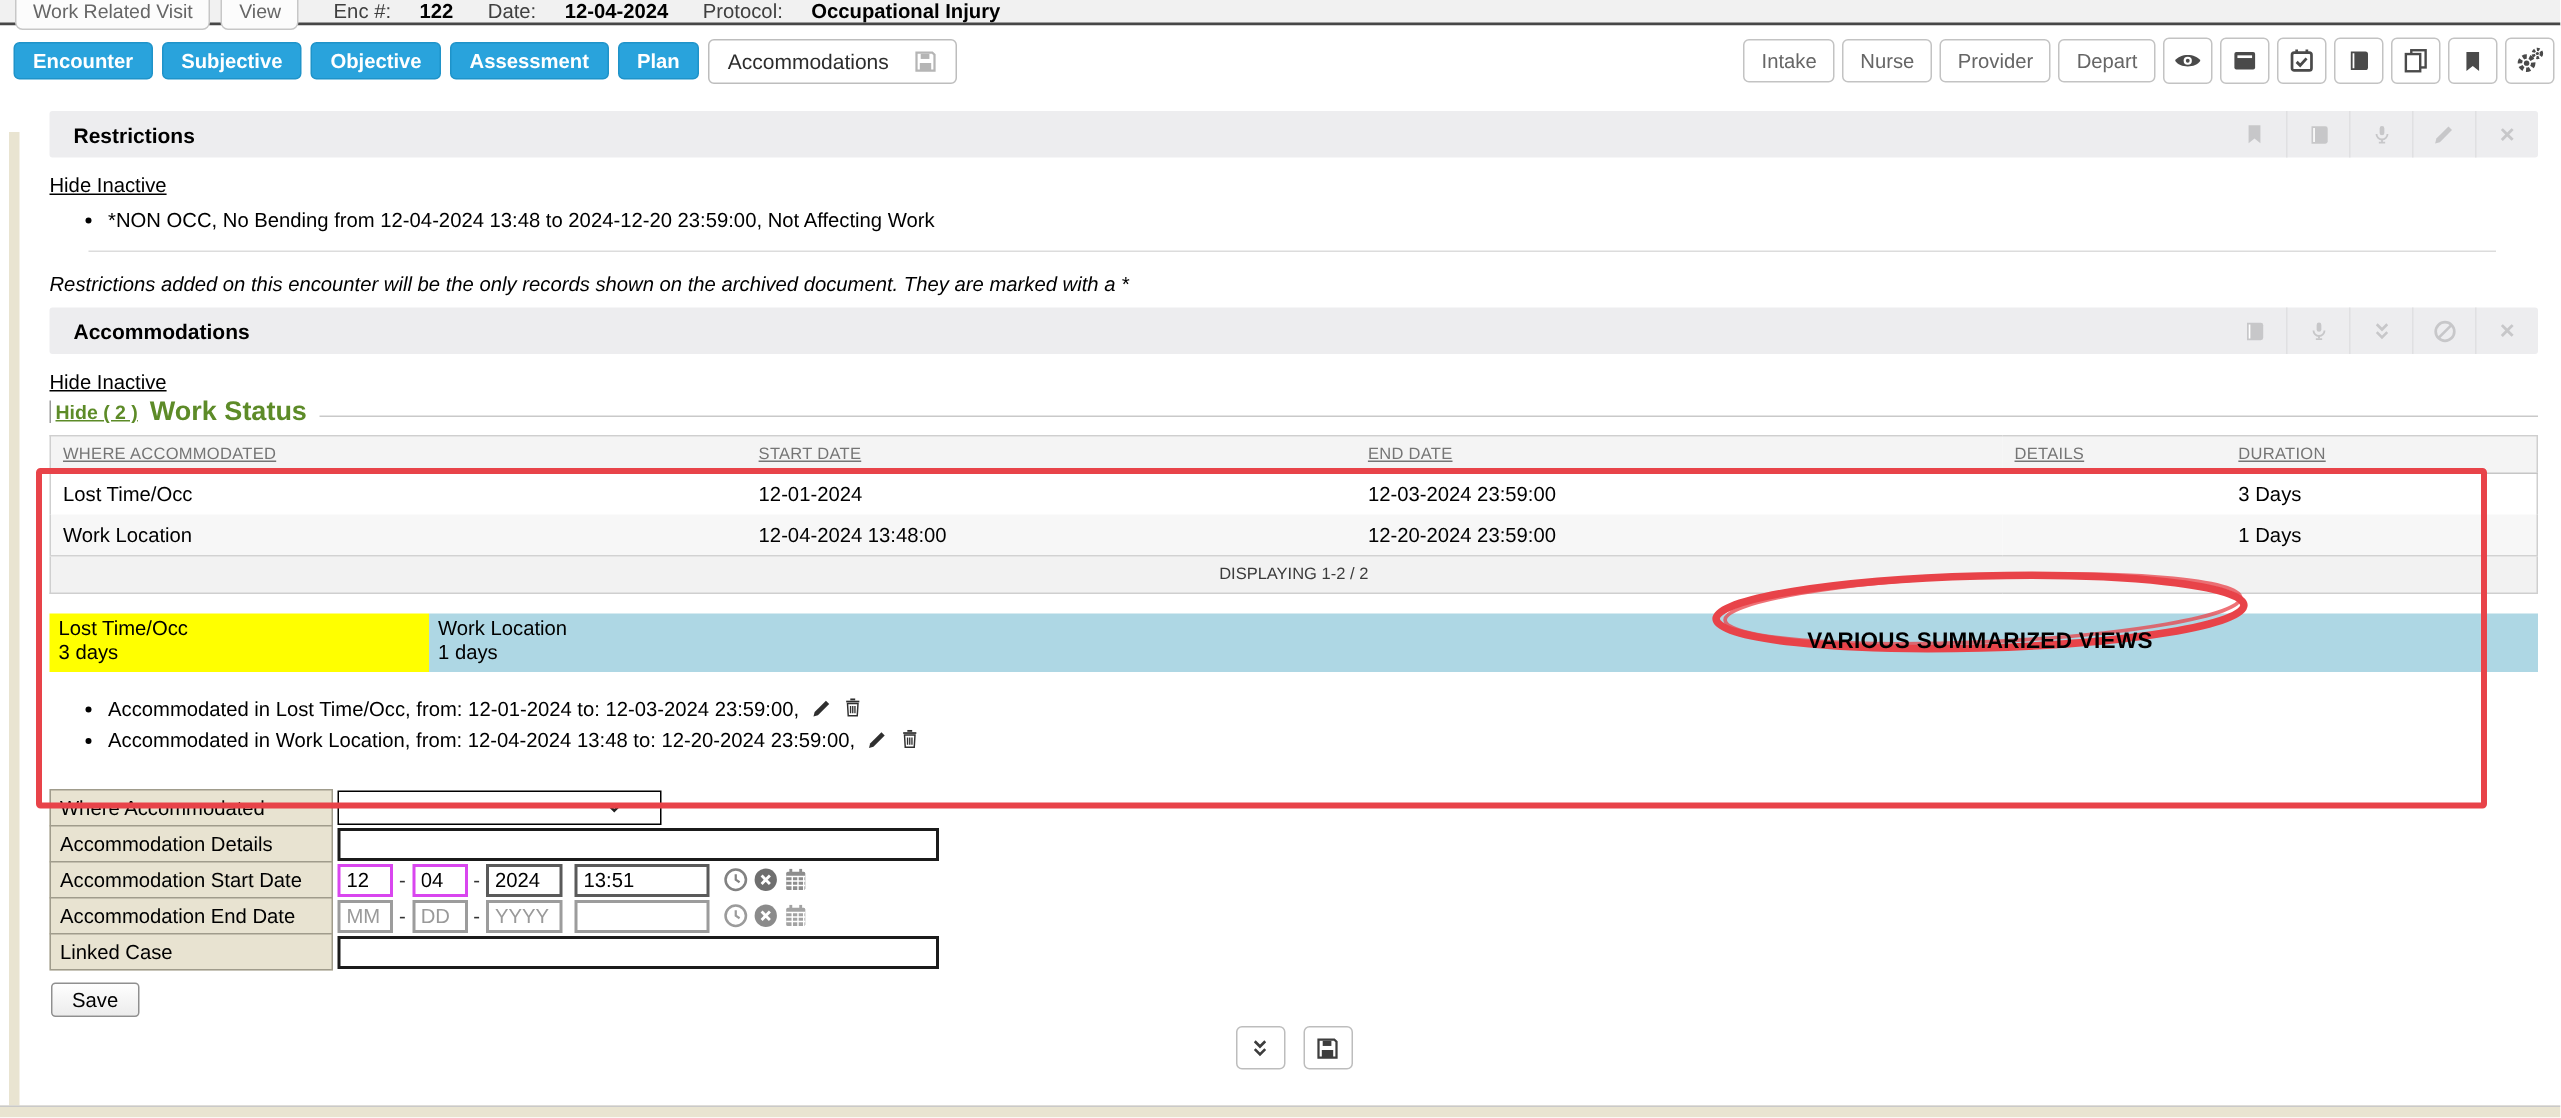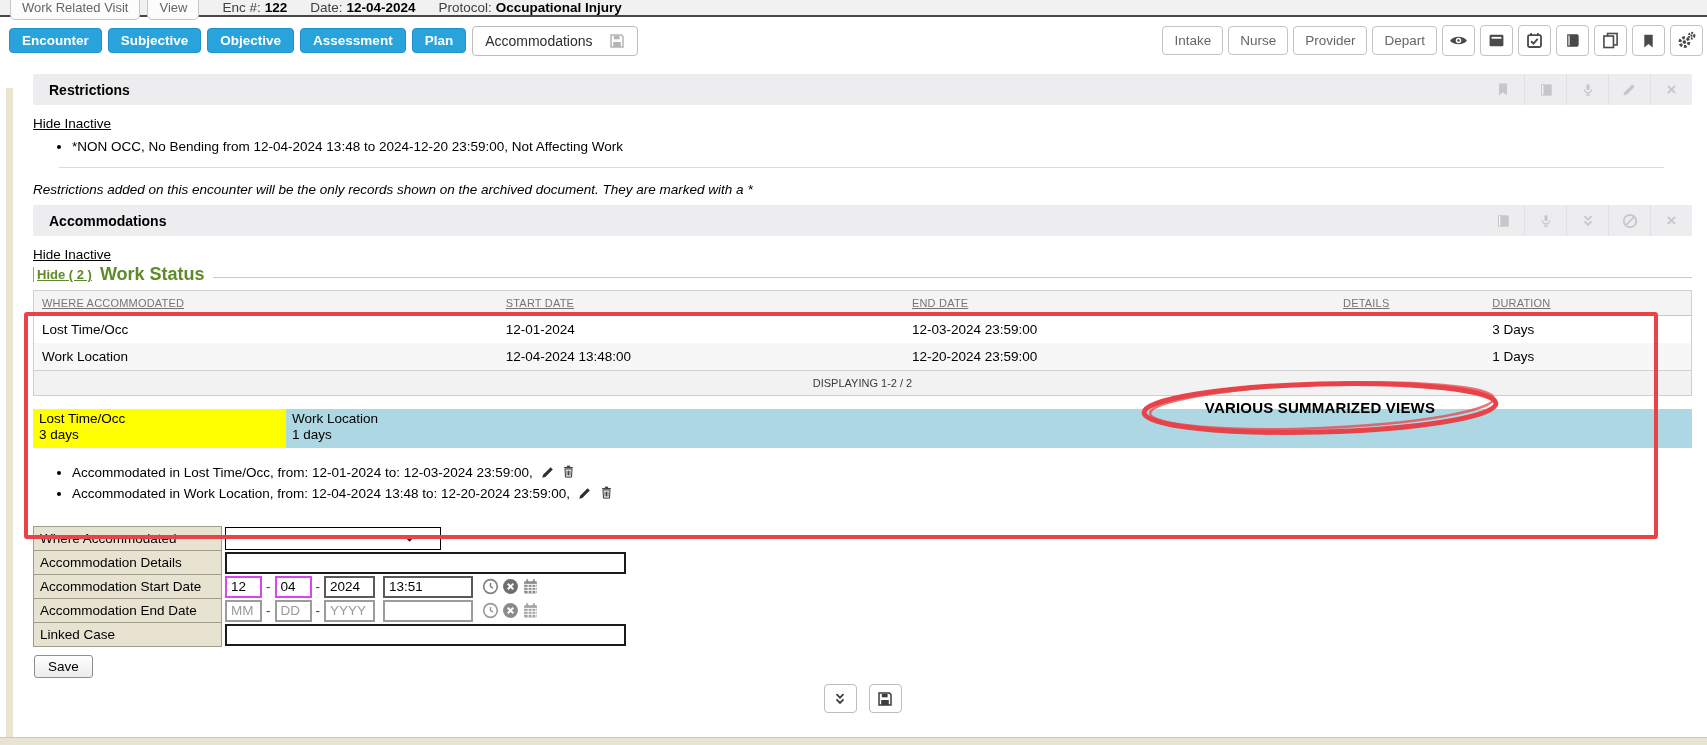--- a/index.html
+++ b/index.html
@@ -6,21 +6,21 @@
   html,body { width:1707px; height:745px; }
   body {
     font-family:"Liberation Sans", sans-serif;
     background:#fff; color:#000; overflow:hidden; position:relative; font-size:13.5px;
   }
   
   .topbar { height:17px; background:#f1f1f1; display:flex; align-items:center; gap:7px;
             padding:0 10px; border-bottom:2px solid #474747; }
   .tb-btn { background:#fcfcfc; border:1px solid #c7c7c7; border-radius:5px; color:#666;
             font-size:13px; padding:4px 11px; font-family:inherit; cursor:pointer; }
-  .tb-field { display:flex; gap:4px; margin-left:16px; }
+  .tb-field { display:flex; gap:19px; margin-left:16px; }
   .tb-label { color:#3f3f3f; }
   .tb-value { font-weight:bold; }
   
   .tabbar { height:47px; display:flex; align-items:center; gap:6px; padding:0 4px 0 9px; background:#fff; }
   .tab-blue { background:#29a3dc; border:1px solid #1f93c9; border-radius:4px; color:#fff;
               font-weight:bold; font-size:13.5px; padding:4px 12px; font-family:inherit; cursor:pointer; }
   .tab-active { background:#fff; border:1px solid #bdbdbd; border-radius:4px; color:#2d2d2d;
               font-size:14px; padding:6px 12px; display:flex; align-items:center; gap:16px;
               font-family:inherit; cursor:pointer; }
   .tab-active .flop { color:#b5b5b5; display:flex; }
@@ -92,21 +92,21 @@
   .bottom-ctr { display:flex; justify-content:center; gap:12px; margin-top:6px; }
   .bc-btn { width:33px; height:29px; border:1px solid #bdbdbd; border-radius:4px; background:#fff;
             display:flex; align-items:center; justify-content:center; color:#3d3d3d; cursor:pointer; }
   .page-bottom { position:absolute; left:0; right:0; bottom:0; height:8px; background:#e9e4d1;
                  border-top:1px solid #c9c9c9; }
   
   .red-rect { position:absolute; left:24px; top:312px; width:1634px; height:227px;
               border:4px solid #e84349; border-radius:3px; pointer-events:none; z-index:5; }
   .red-ellipse { position:absolute; left:1138px; top:378px; width:364px; height:60px;
                  pointer-events:none; z-index:6; }
-  .annotation-text { position:absolute; left:1154px; top:399px; width:332px; text-align:center;
+  .annotation-text { position:absolute; left:1154px; top:419px; width:332px; text-align:center;
                      font-weight:bold; font-size:15px; color:#000; z-index:7; pointer-events:none;
                      letter-spacing:.2px; }
 </style>
 </head>
 <body>
 
 <header class="topbar">
   <button class="tb-btn">Work Related Visit</button>
   <button class="tb-btn">View</button>
   <div class="tb-field">

